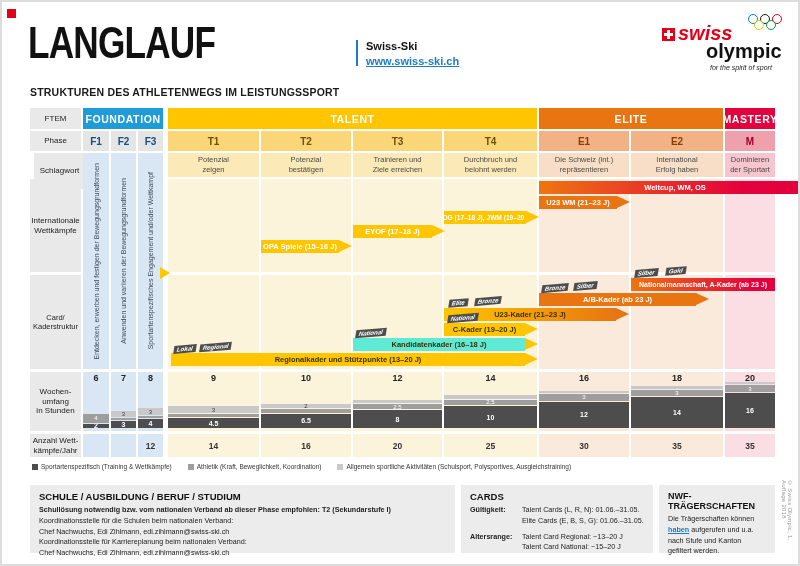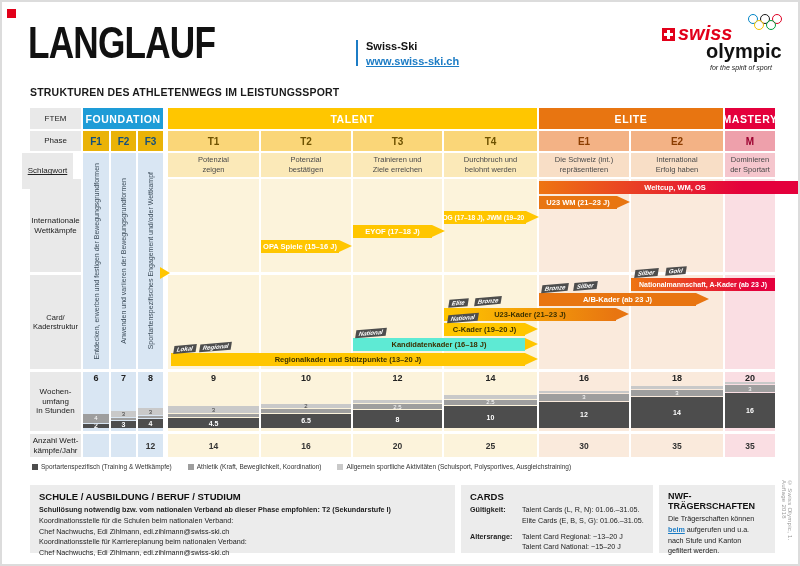--- a/index.html
+++ b/index.html
@@ -3,21 +3,21 @@
 <meta charset="utf-8">
 <style>
   html,body{margin:0;padding:0;background:#fff;font-family:"Liberation Sans",sans-serif;}
   #stage{position:relative;width:800px;height:566px;background:#fff;border:2px solid #DCDCDC;box-sizing:border-box;overflow:hidden;}
   .abs{position:absolute;}
   .cell{position:absolute;display:flex;align-items:center;justify-content:center;text-align:center;box-sizing:border-box;}
   .lbl{background:#E9E9E9;color:#222;font-size:8px;line-height:1.2;white-space:pre-line;}
   .stage-hd{color:#fff;font-weight:bold;font-size:10.5px;letter-spacing:.6px;}
   .st-f{background:#1E9CD7}.st-t{background:#FFC600}.st-e{background:#E87511}.st-m{background:#E4003C}
   .phase{font-weight:bold;font-size:10px;}
-  .ph-f{background:#eab308;color:#14507E}.ph-t{background:#FAD678;color:#6E5200}
+  .ph-f{background:#e5e5e5;color:#14507E}.ph-t{background:#FAD678;color:#6E5200}
   .ph-e{background:#F3B285;color:#8C3D00}.ph-m{background:#EEA0AB;color:#9C0030}
   .bg-f{background:#D9E6F3}.bg-t{background:#FCF3DB}.bg-e{background:#FAEADC}.bg-m{background:#FADEE3}
   .sc-t{background:#FBE9B8}.sc-e{background:#F8DEC6}.sc-m{background:#F5C6CD}
   .key{font-size:7.5px;color:#4a4a4a;line-height:1.3;white-space:pre-line;}
   .vtext{writing-mode:vertical-rl;transform:rotate(180deg);font-size:7px;color:#3c4c5a;}
   .arrow{position:absolute;display:flex;height:13px;}
   .abody{flex:1;display:flex;align-items:center;justify-content:center;font-weight:bold;font-size:7.5px;white-space:nowrap;overflow:hidden;}
   .atip{width:0;height:0;border-top:6.5px solid transparent;border-bottom:6.5px solid transparent;}
   .rectbar{position:absolute;height:13px;display:flex;align-items:center;justify-content:center;font-weight:bold;font-size:7.5px;color:#fff;white-space:nowrap;}
   .tag{position:absolute;background:#4D4D4D;color:#fff;font-size:6px;font-style:italic;font-weight:bold;padding:1px 3px;transform:skewX(-14deg) rotate(-5deg);white-space:nowrap;line-height:1;}
@@ -67,21 +67,21 @@
       <span class="ring" style="left:24px;top:0;border-color:#DF0024;"></span>
       <span class="ring" style="left:6px;top:6px;border-color:#F4C300;"></span>
       <span class="ring" style="left:18px;top:6px;border-color:#009F3D;"></span>
     </span>
     <span class="abs" style="left:52px;top:26px;font-size:20px;font-weight:bold;color:#111;">olympic</span>
     <span class="abs" style="left:56px;top:50px;font-size:7px;font-style:italic;color:#222;">for the spirit of sport</span>
   </div>
 
   <div class="cell lbl" style="left:28px;top:106px;width:51px;height:21px;">FTEM</div>
   <div class="cell lbl" style="left:28px;top:129px;width:51px;height:20px;">Phase</div>
-  <div class="cell lbl" style="left:20px;top:151px;width:51px;height:36px;text-decoration:underline;">Schlagwort</div>
+  <div class="cell lbl" style="left:32px;top:151px;width:51px;height:36px;">Schlagwort</div>
   <div class="cell lbl" style="left:28px;top:177px;width:51px;height:93px;">Internationale
 Wettkämpfe</div>
   <div class="cell lbl" style="left:28px;top:273px;width:51px;height:94px;font-size:7.5px;">Card/
 Kaderstruktur</div>
   <div class="cell lbl" style="left:28px;top:370px;width:51px;height:59px;">Wochen-
 umfang
 in Stunden</div>
   <div class="cell lbl" style="left:28px;top:432px;width:51px;height:23px;">Anzahl Wett-
 kämpfe/Jahr</div>
 
@@ -323,17 +323,17 @@
         <span class="clabel">Altersrange:</span>
       <span class="cval">
         <div>Talent Card Regional: ~13–20 J</div>
         <div>Talent Card National: ~15–20 J</div>
         </span>
       </div>
   </div>
 
   <div class="fbox" style="left:657px;width:116px;">
     <div class="ftitle" style="font-size:9px;">NWF-TRÄGERSCHAFTEN</div>
-    <div class="fline"><span>Die Trägerschaften können </span><span class="link">beim</span><span> aufgerufen und u.a. nach Stufe und Kanton gefiltert werden.</span></div>
+    <div class="fline"><span>Die Trägerschaften können </span><span class="link">haben</span><span> aufgerufen und u.a. nach Stufe und Kanton gefiltert werden.</span></div>
   </div>
 
   <div class="copyright">© Swiss Olympic, 1. Auflage 2018</div>
 </div>
 
 </body></html>

